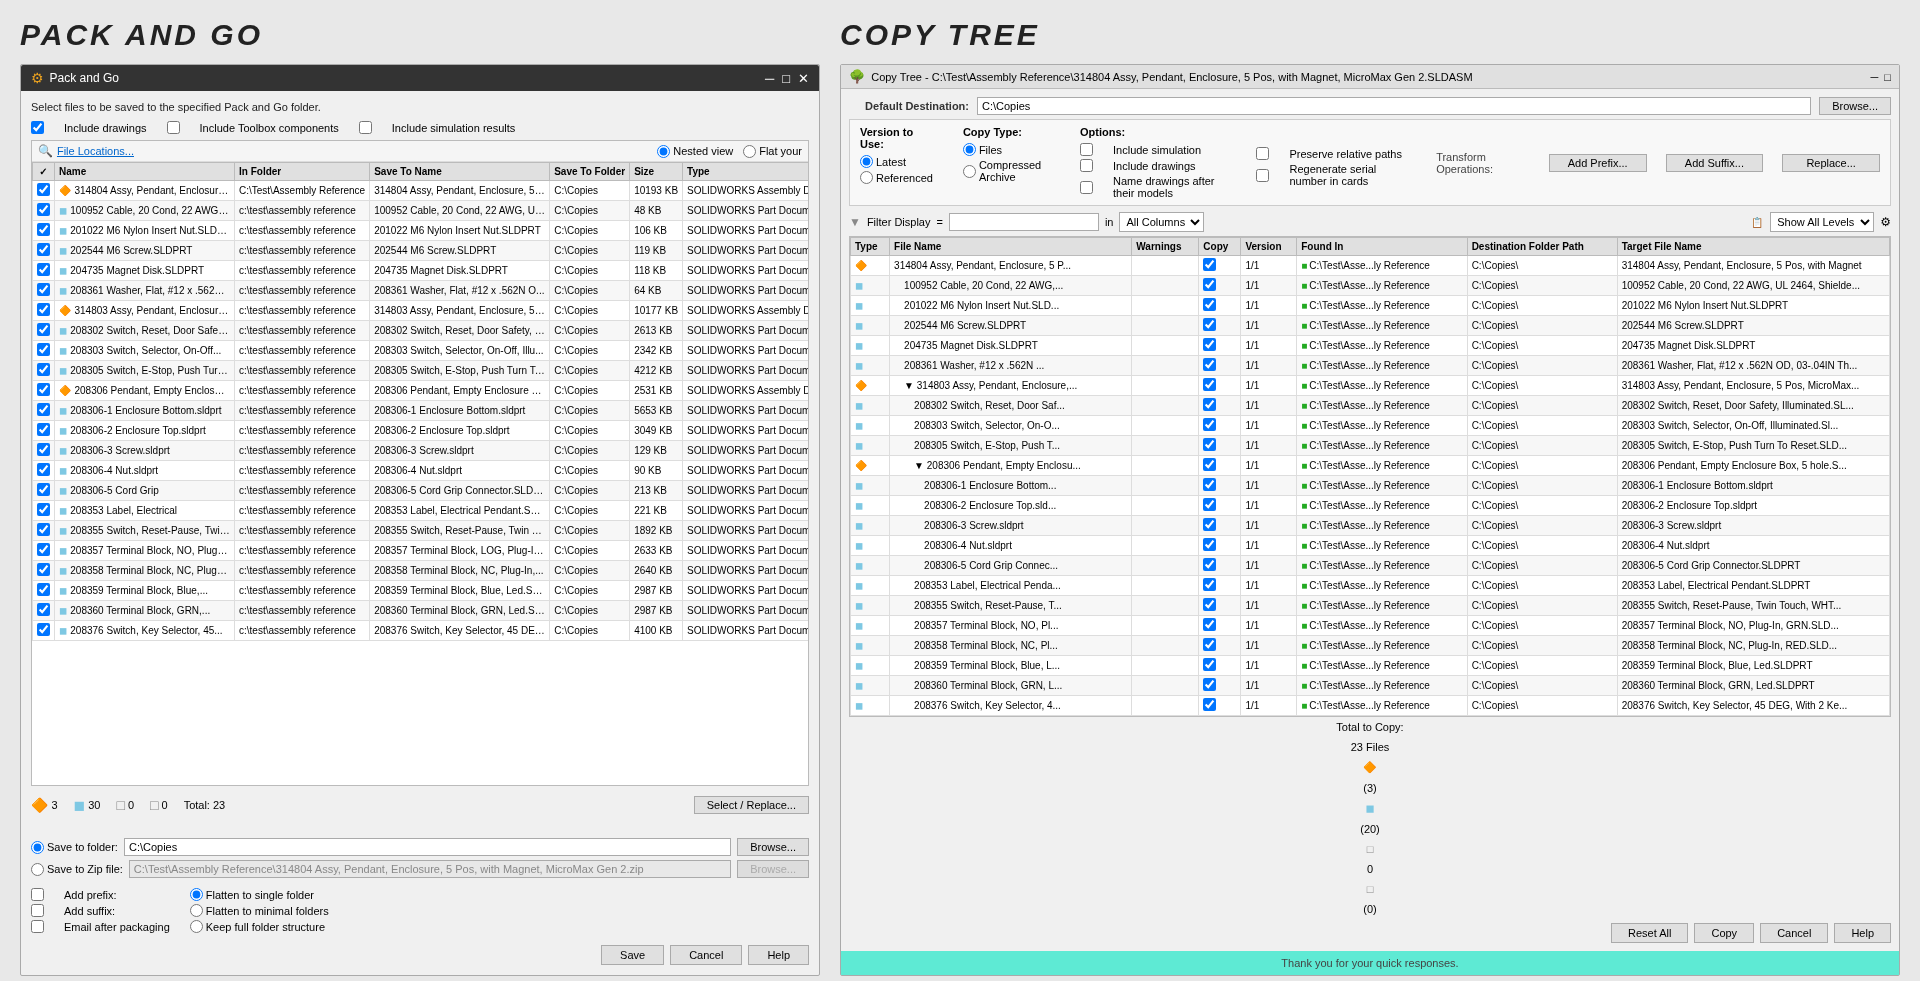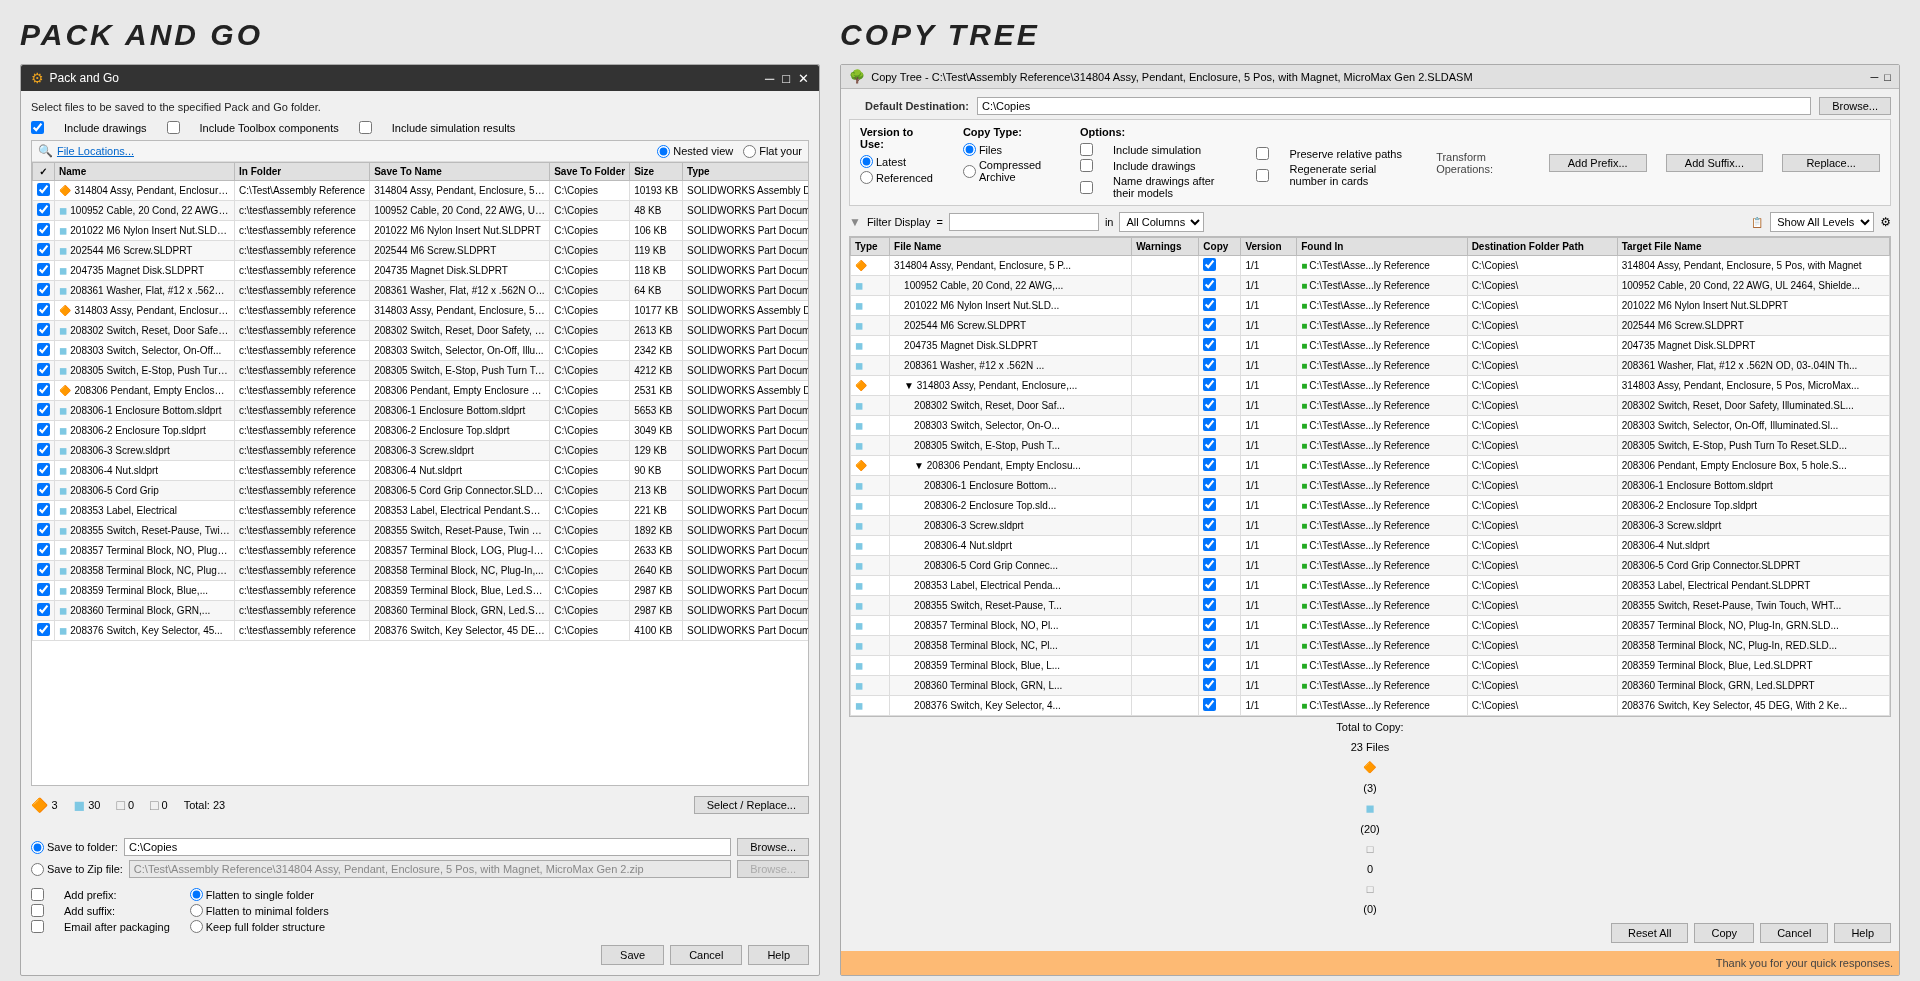--- a/index.html
+++ b/index.html
@@ -348,25 +348,25 @@
       margin-left: auto;
     }
     .ct-btn {
       padding: 3px 16px;
       background: #e0e0e0;
       border: 1px solid #aaa;
       cursor: pointer;
       font-size: 11px;
     }
     .thank-you-bar {
-      text-align: right;
+      text-align: center;
       padding: 6px;
       font-size: 11px;
       color: #444;
-      background: #fdba74;
+      background: #5eead4;
     }
     .orange-icon { color: #e8a020; }
 
     .scroll-body {
       overflow-y: auto;
       flex: 1;
     }
 
     
     .collapse-arrow { font-size: 9px; margin-right: 2px; }

